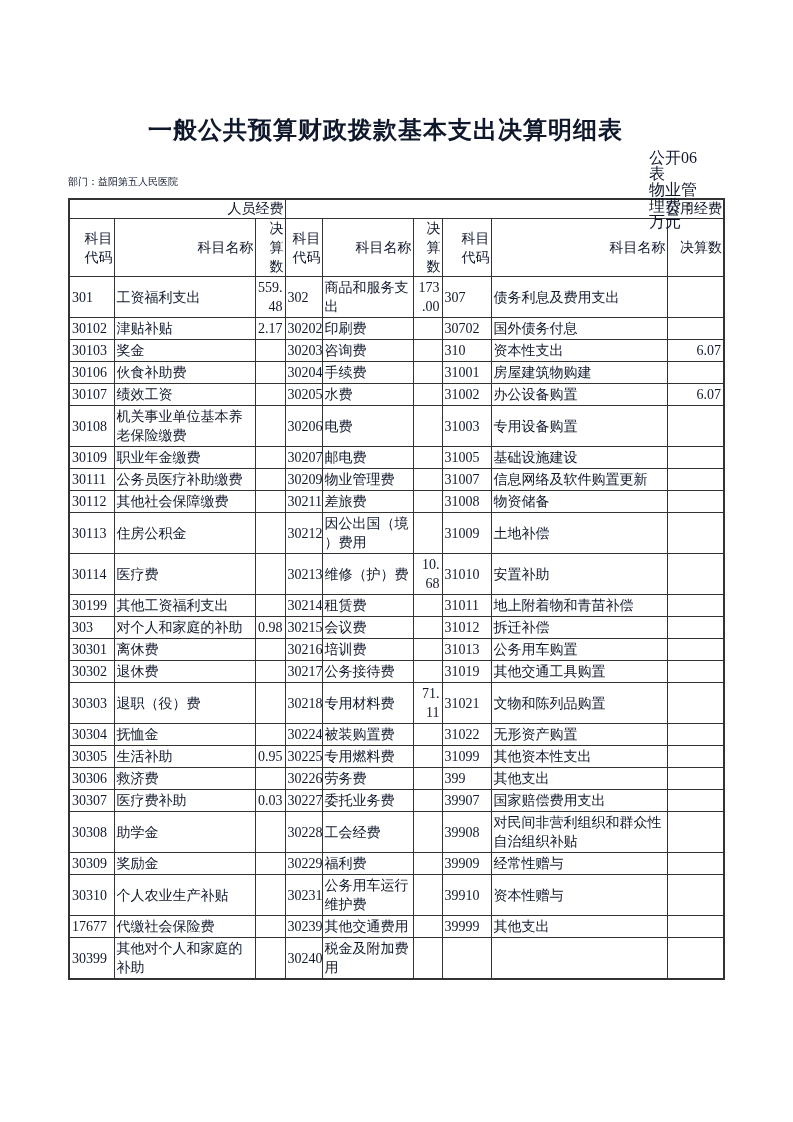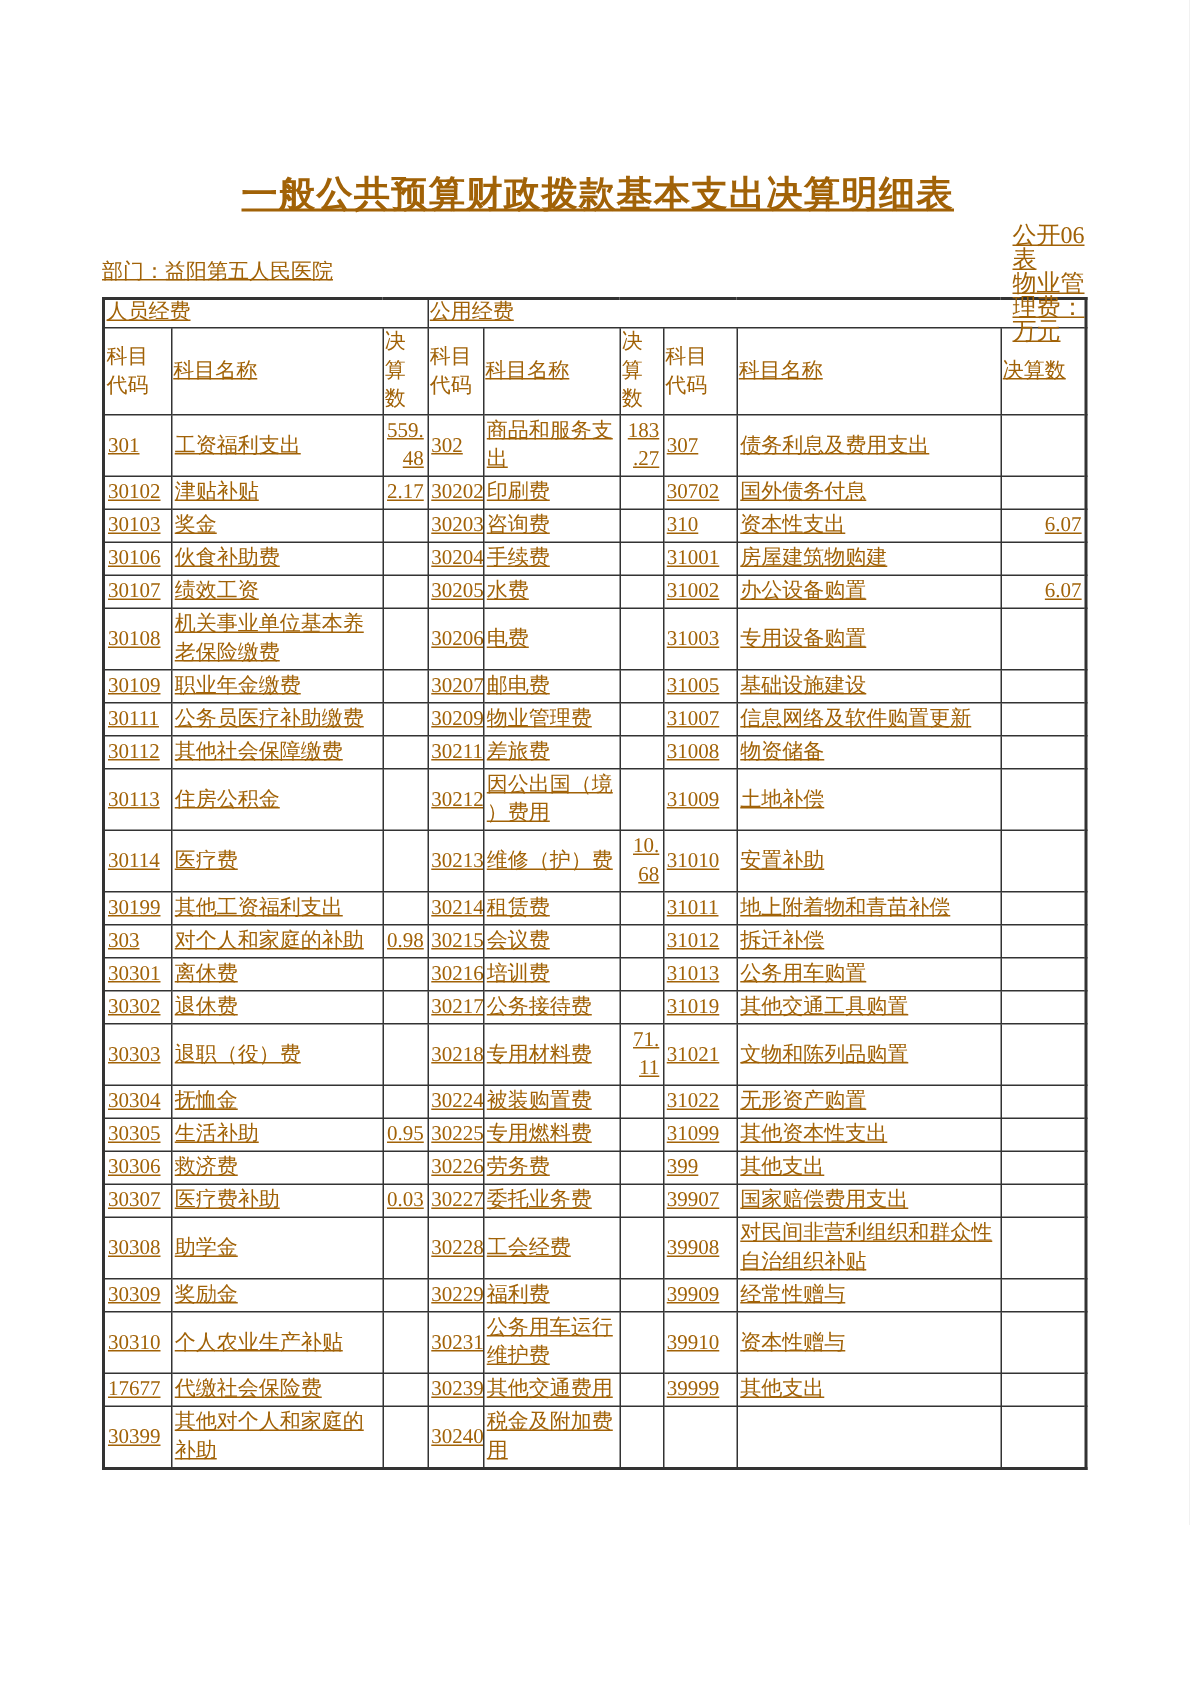--- a/index.html
+++ b/index.html
@@ -1,56 +1,55 @@
 <!DOCTYPE html>
 <html><head>
 <meta charset="utf-8">
 <style>
   * { box-sizing: border-box; }
   html, body { margin: 0; padding: 0; background: #e8e8e8; }
   .page {
     width: 793px; height: 1122px; margin: 0 auto; background: #ffffff;
     font-family: "Liberation Serif", "DejaVu Serif", serif;
-    color: #a16207;
-    padding: 113px 64px 0 68px;
+    color: #0f172a;
+    padding: 113px 90px 0 68px;
     position: relative;
-    text-decoration: underline;
   }
   .title {
     margin: 0; text-align: center;
     font-size: 24px; font-weight: bold; line-height: 34px;
     letter-spacing: 1px; white-space: nowrap;
   }
   .meta {
     display: flex; justify-content: space-between;
     height: 51px; margin-top: 0;
   }
   .dept {
     align-self: flex-end; margin-bottom: 8px;
-    font-size: 14px; line-height: 17px; margin-top: 20px;
+    font-size: 10px; line-height: 17px; margin-top: 20px;
   }
   .pubinfo {
     width: 54px; margin-top: 3px;
     font-size: 16px; line-height: 16px;
     word-break: break-all; line-break: anywhere;
     text-align: left;
   }
   table.budget {
     border-collapse: collapse; table-layout: fixed;
     width: 655px; border: 2px solid #333;
   }
   .budget th, .budget td {
     border: 1px solid #333;
     padding: 1px 2px;
     font-size: 14px; line-height: 19px;
     vertical-align: middle;
     font-weight: normal;
     overflow: hidden;
   }
-  .budget thead th { text-align: left; padding: 0 1px; }
+  .budget thead th { text-align: right; padding: 0 1px; }
   .budget thead tr.group-row th { height: 18px; line-height: 18px; }
   .budget tbody td { height: 20px; }
   .w2 {
     display: inline-block; max-width: 2.1em;
     word-break: break-all; line-break: anywhere;
     vertical-align: middle;
   }
   .c-code { text-align: left; }
   .c-name { text-align: left; word-break: break-all; line-break: anywhere; }
   .c-val  { text-align: right; word-break: break-all; line-break: anywhere; }
@@ -98,21 +97,21 @@
           <th><span>决算数</span></th>
         </tr>
       </thead>
       <tbody>
         <tr>
           <td class="c-code">301</td>
           <td class="c-name">工资福利支出</td>
           <td class="c-val">559.48</td>
           <td class="c-code">302</td>
           <td class="c-name">商品和服务支出</td>
-          <td class="c-val">183.27</td>
+          <td class="c-val">173.00</td>
           <td class="c-code">307</td>
           <td class="c-name">债务利息及费用支出</td>
           <td class="c-val"></td>
         </tr>
         <tr>
           <td class="c-code">30102</td>
           <td class="c-name">津贴补贴</td>
           <td class="c-val">2.17</td>
           <td class="c-code">30202</td>
           <td class="c-name">印刷费</td>

